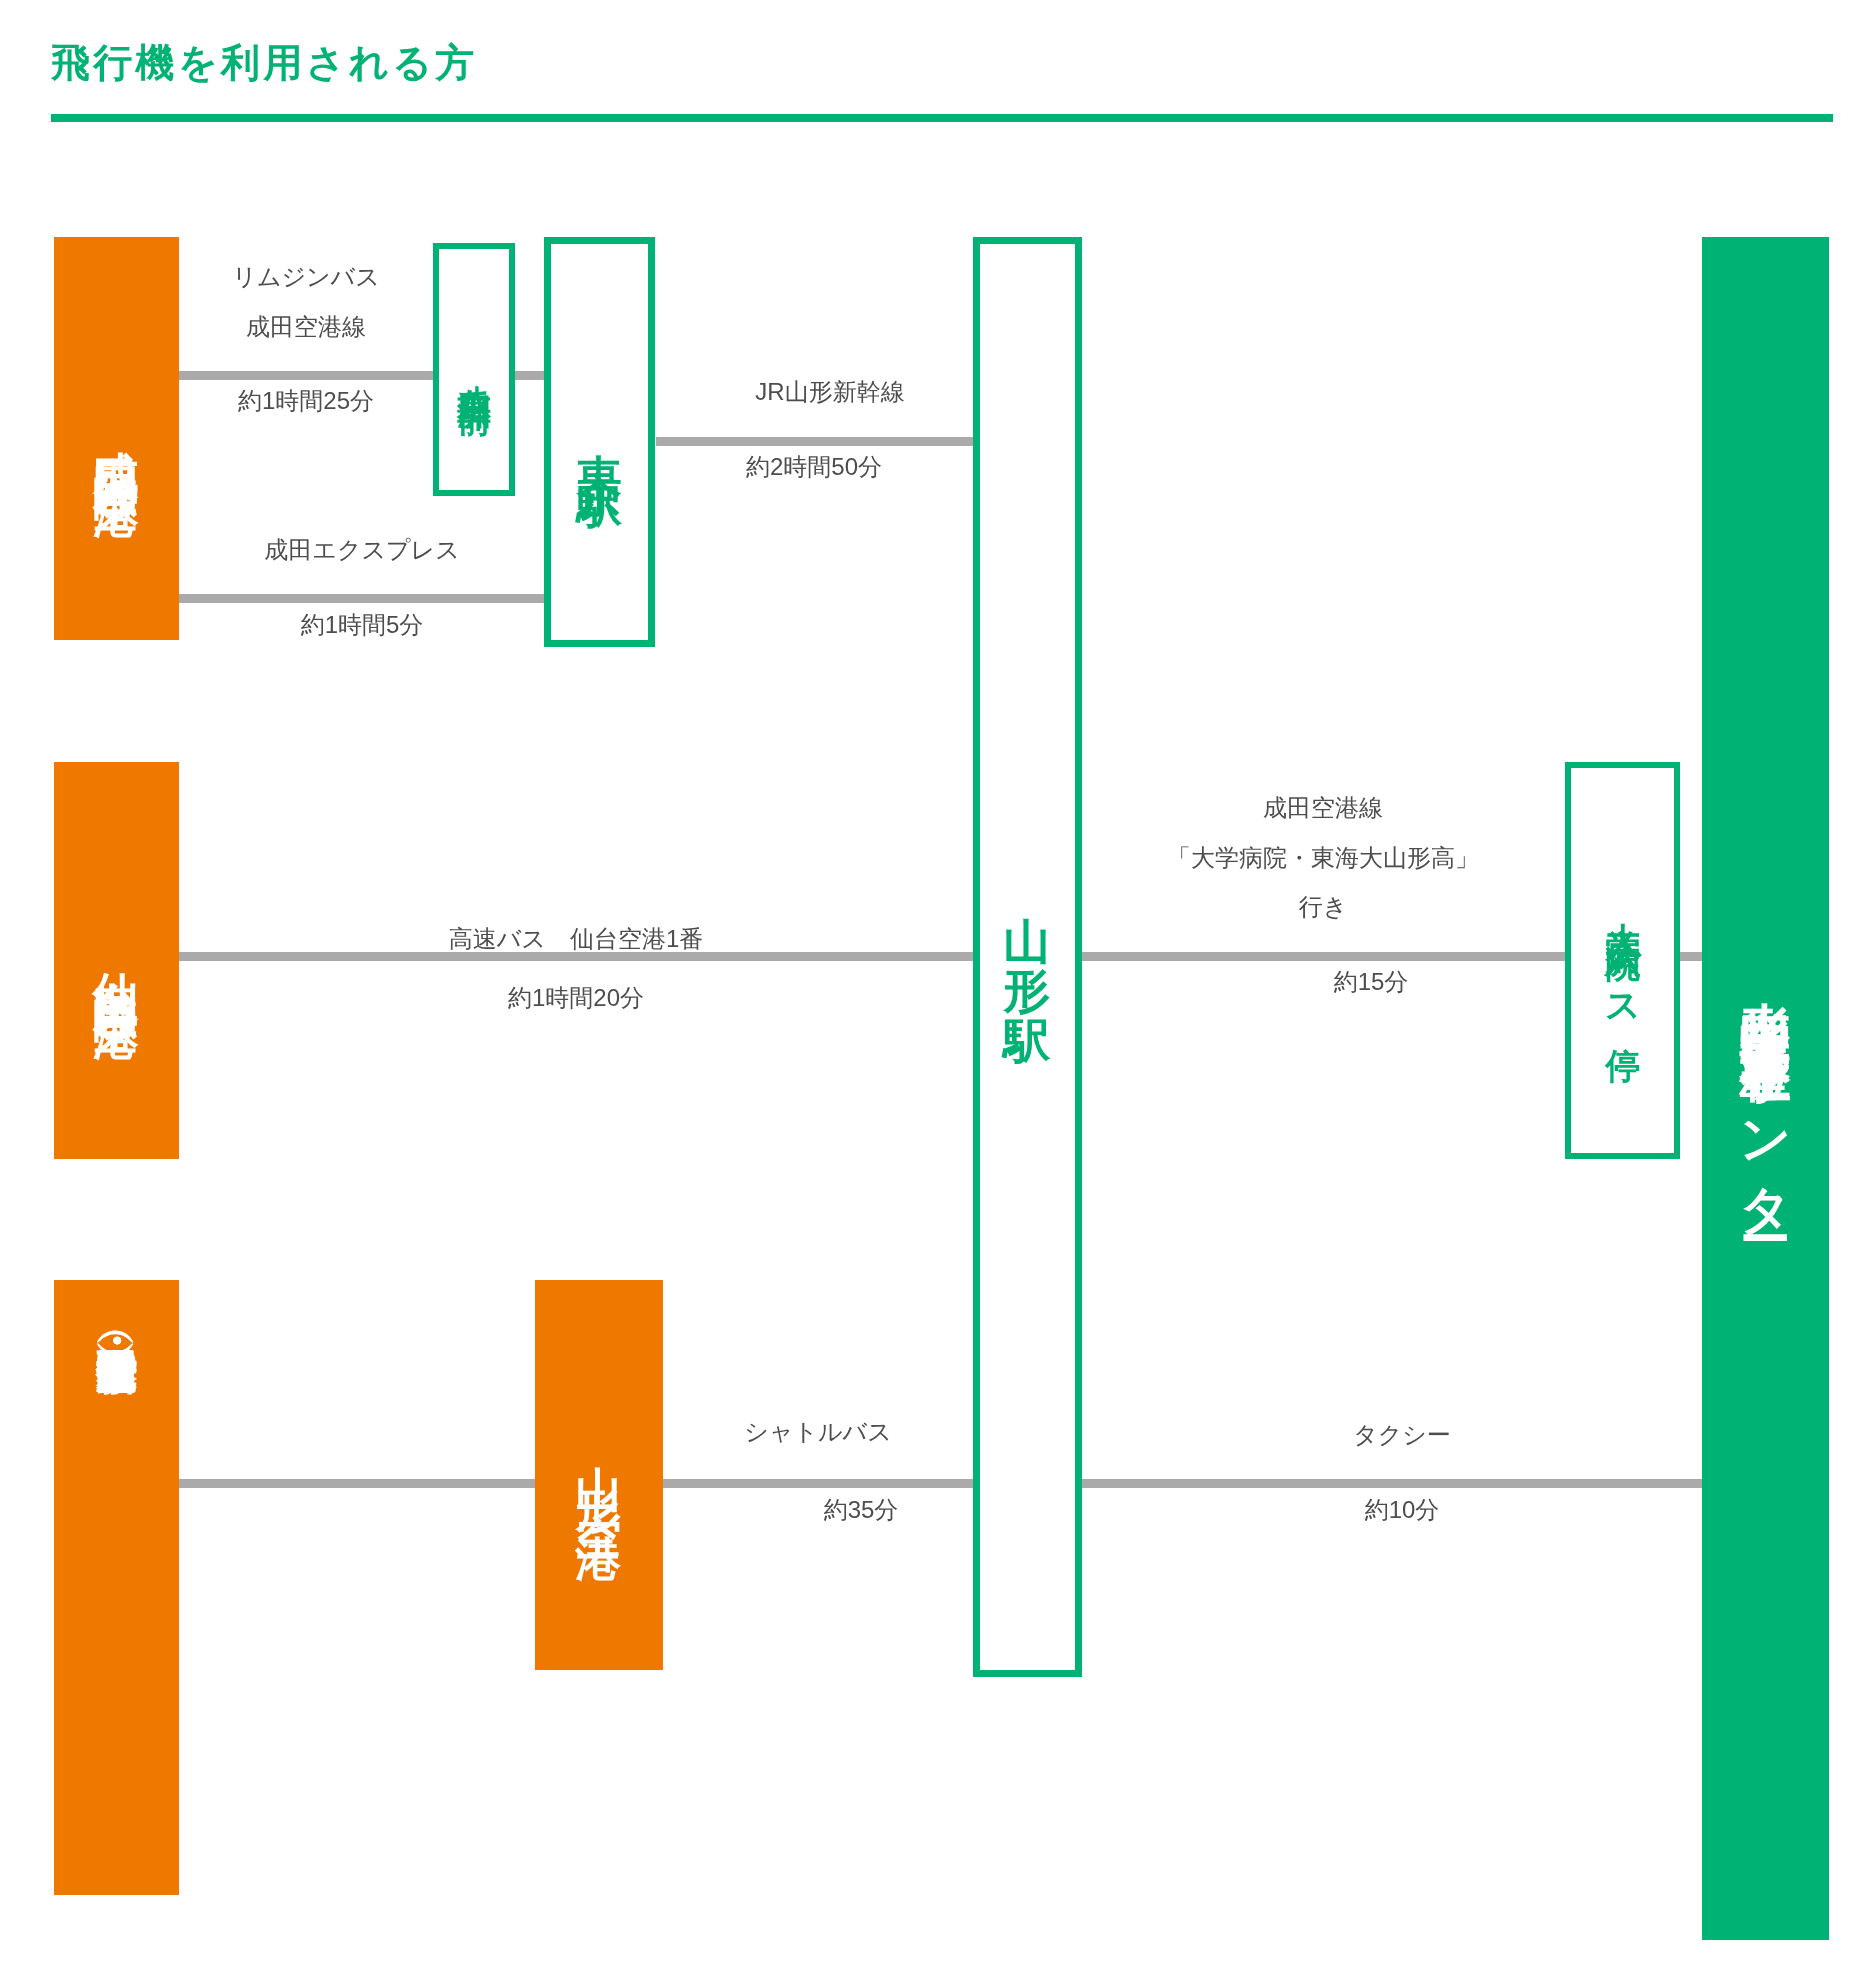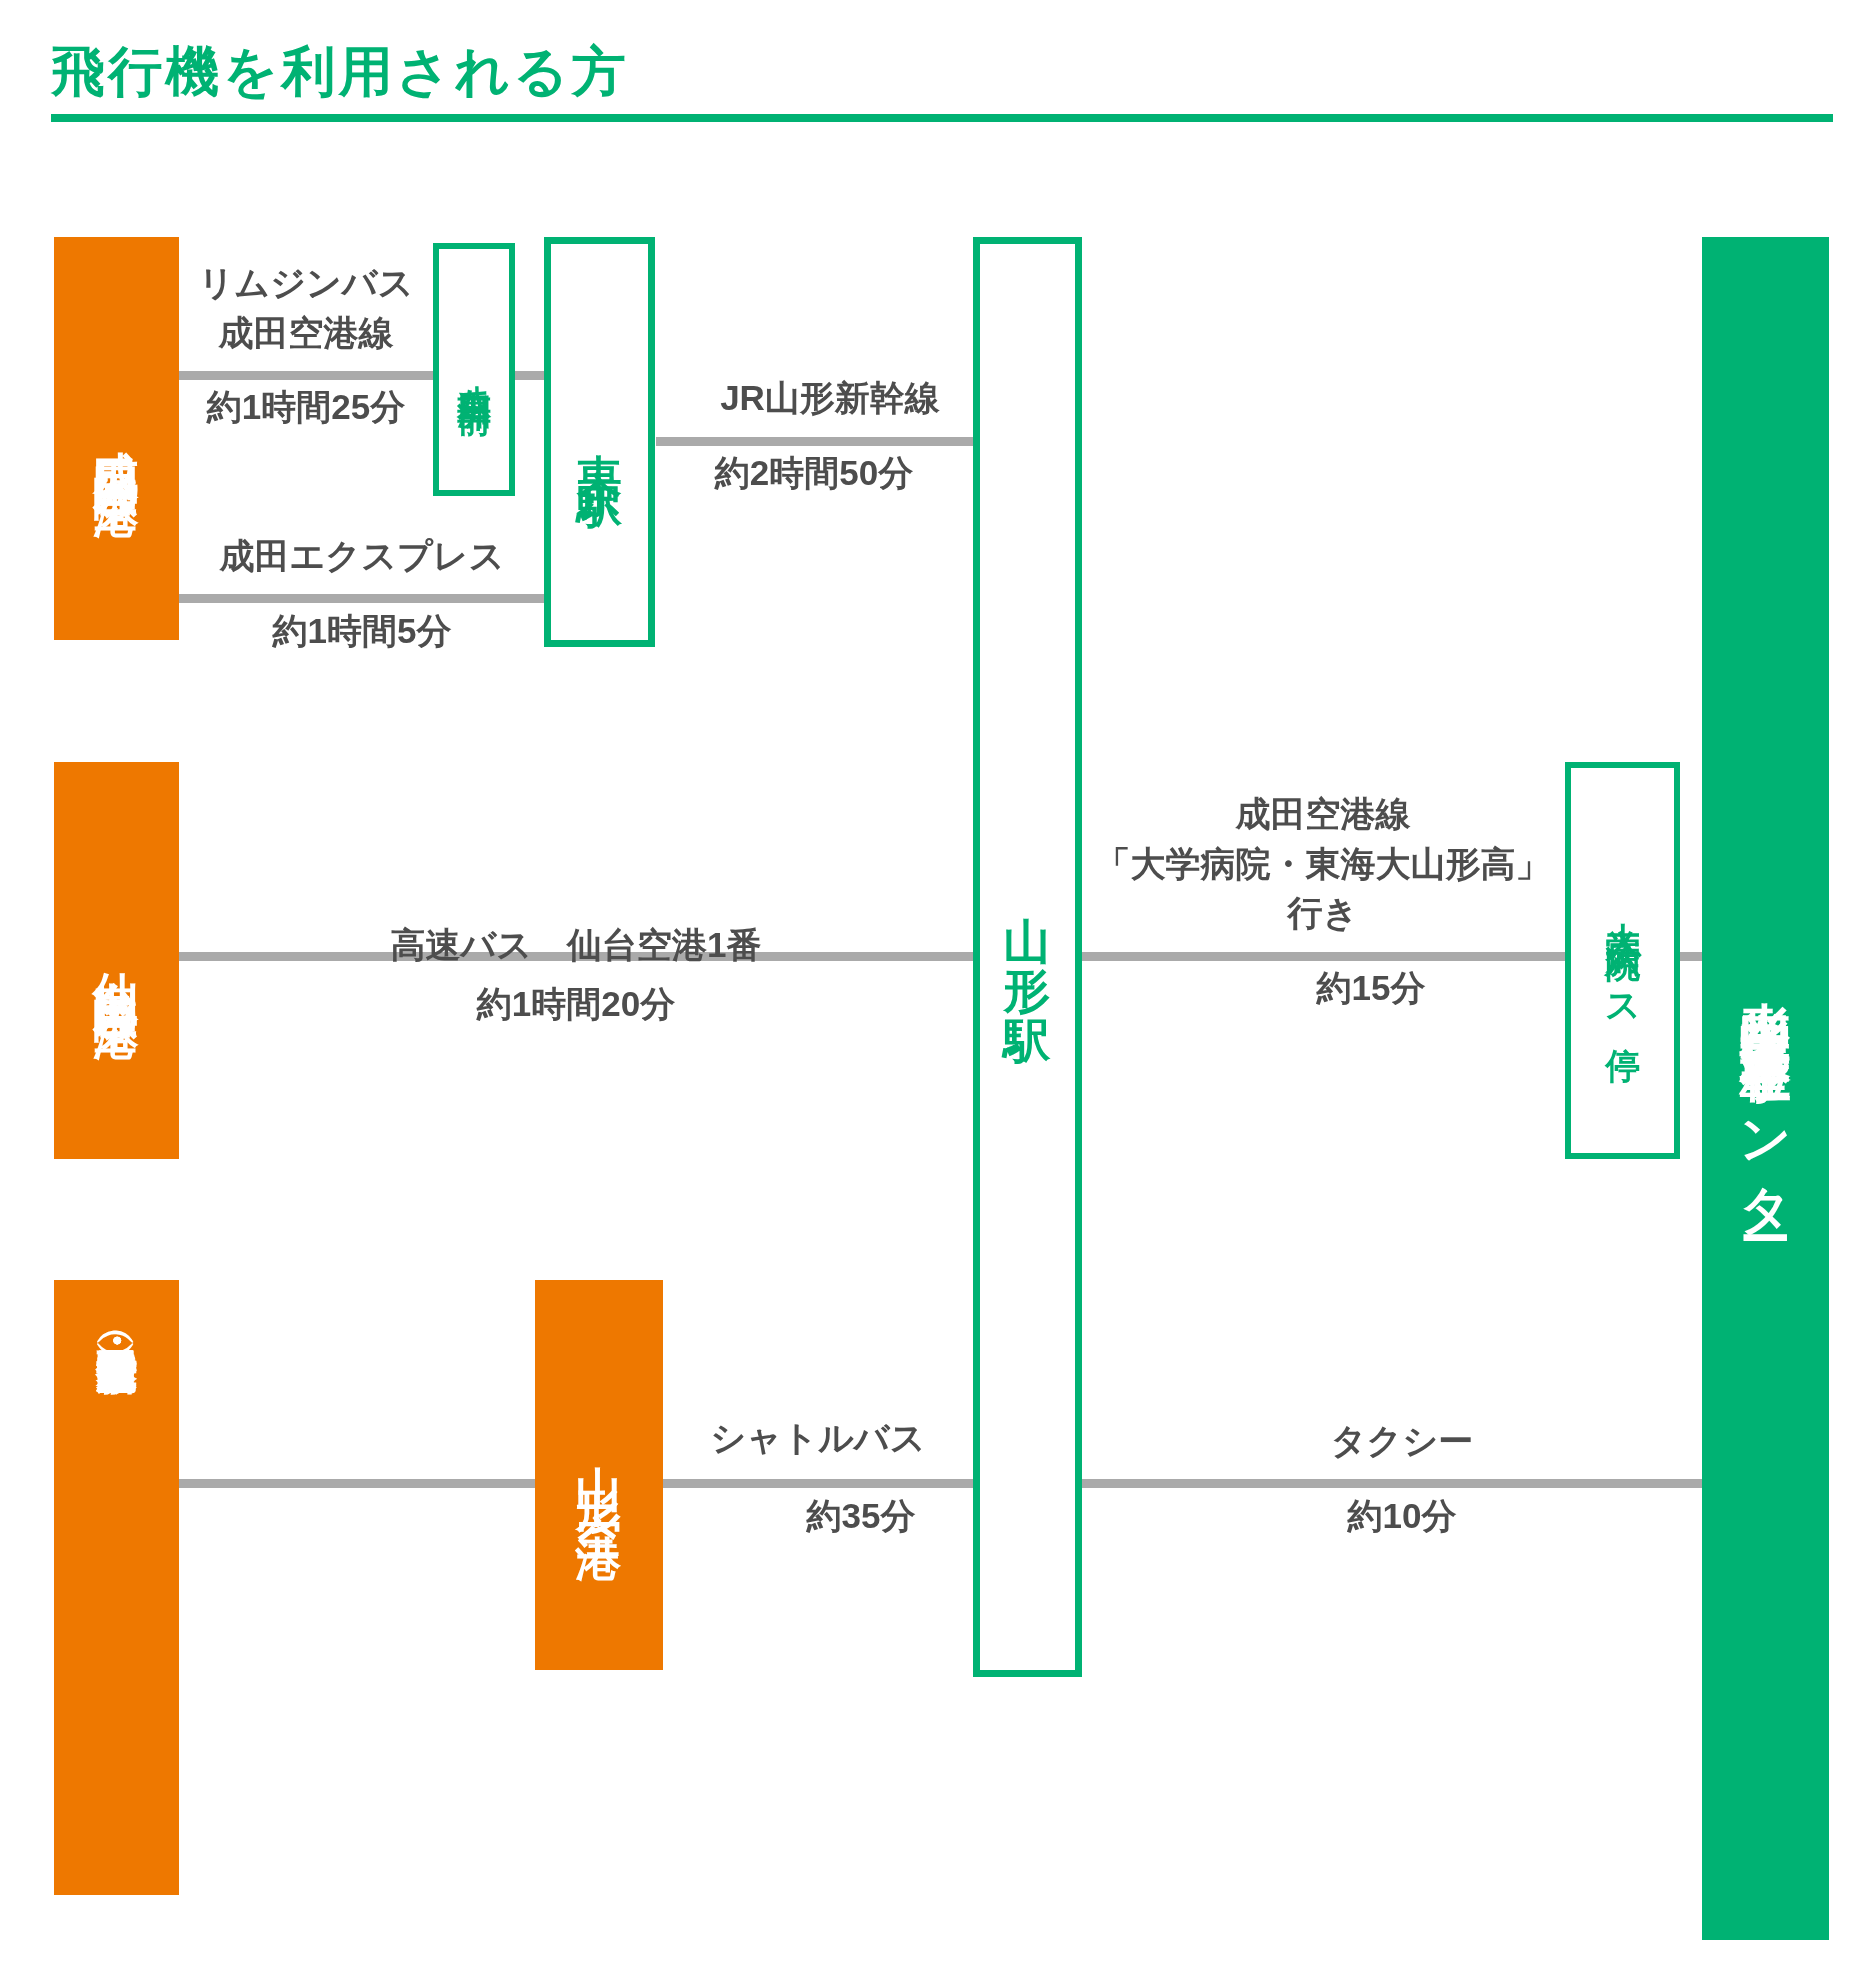--- a/index.html
+++ b/index.html
@@ -11,21 +11,21 @@
   }
   html,body{margin:0;padding:0;background:#ffffff;}
   body{
     width:1875px;height:1985px;position:relative;overflow:hidden;
     font-family:"Liberation Sans","DejaVu Sans",sans-serif;
   }
   .abs{position:absolute;}
   
   .page-title{
     left:51px;top:36px;
-    font-size:54px;font-weight:bold;color:var(--green);
+    font-size:39px;font-weight:bold;color:var(--green);
     letter-spacing:3.3px;white-space:nowrap;
   }
   .title-rule{
     left:51px;top:114px;width:1782px;height:7.7px;background:var(--green);
   }
   
   .node{
     display:flex;align-items:center;justify-content:center;
     box-sizing:border-box;
   }
@@ -42,21 +42,21 @@
   .wrapv{
     writing-mode:vertical-rl;text-orientation:mixed;
     height:540px;line-height:1.5;white-space:normal;
     color:#ffffff;font-weight:600;font-size:41px;
   }
   
   .line{background:var(--line_gray);height:8.8px;}
   
   .lbl{
     transform:translateX(-50%);
-    color:var(--text_gray);font-weight:700;font-size:35px;
+    color:var(--text_gray);font-weight:400;font-size:24px;
     line-height:1;white-space:nowrap;text-align:center;
   }
 </style>
 </head>
 <body>
 
 <div class="abs page-title">飛行機を利用される方</div>
 <div class="abs title-rule"></div>
 
 <div class="abs line" style="left:179px;top:371px;width:254px;"></div>

